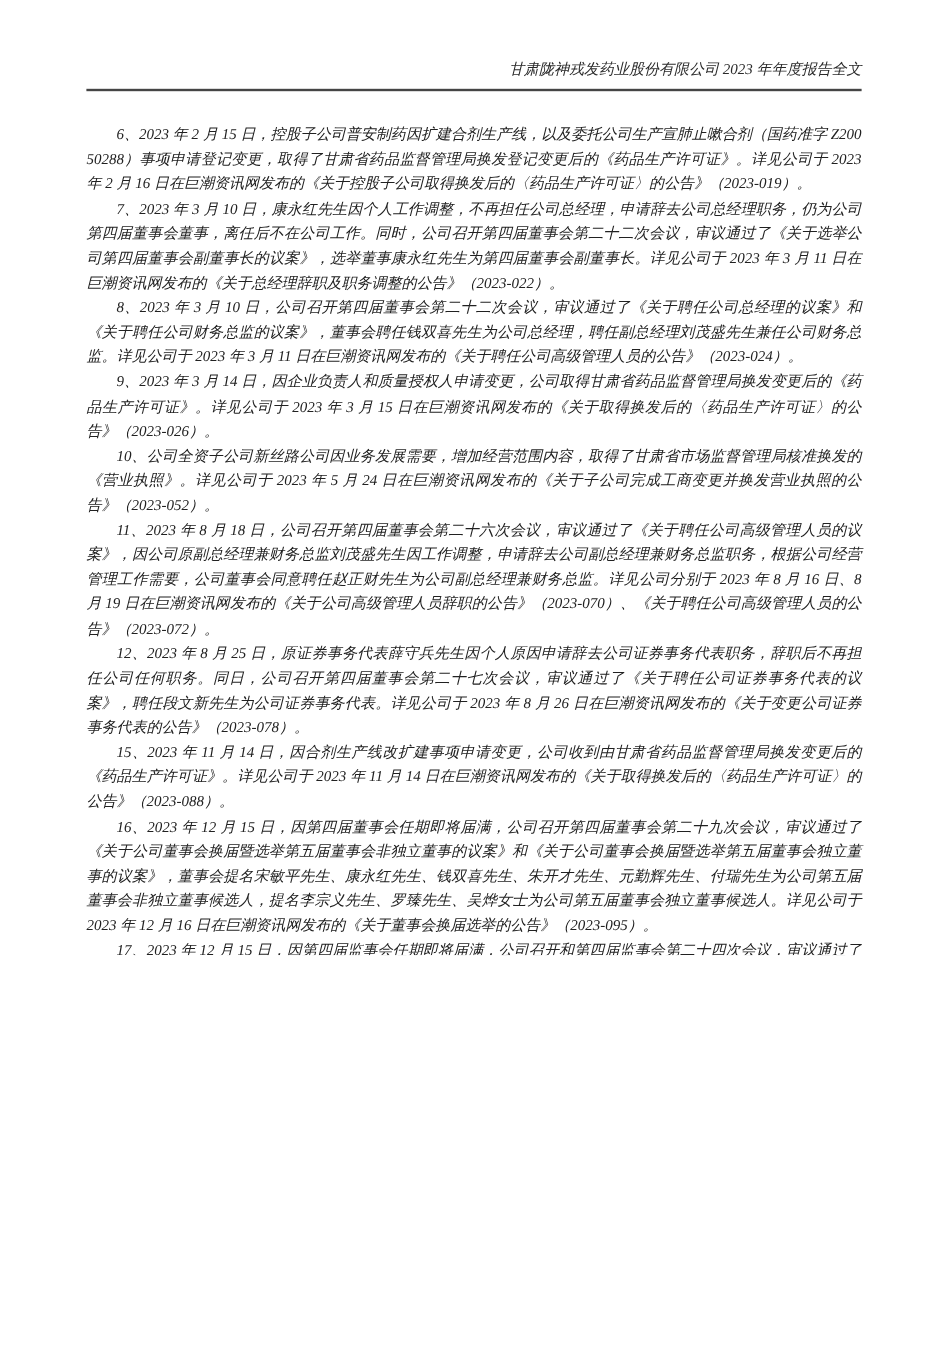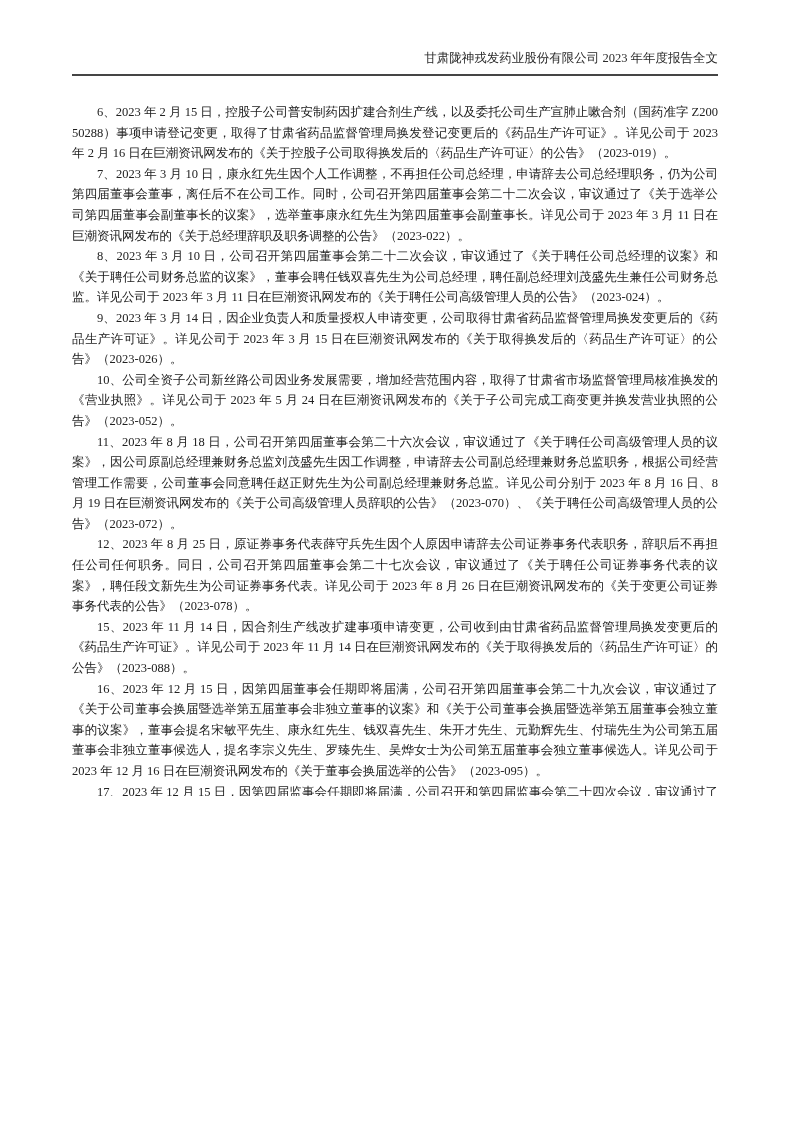--- a/index.html
+++ b/index.html
@@ -8,20 +8,21 @@
     background: #ffffff;
   }
   .page {
     position: relative;
     width: 793px;
     height: 796px;
     background: #ffffff;
     overflow: hidden;
     font-family: "Liberation Serif", "DejaVu Serif", serif;
     color: #212121;
+    font-style: italic;
   }
   .header {
     position: absolute;
     top: 50px;
     left: 72px;
     width: 646px;
     text-align: right;
     font-size: 12.5px;
     line-height: 17px;
     color: #2a2a2a;

